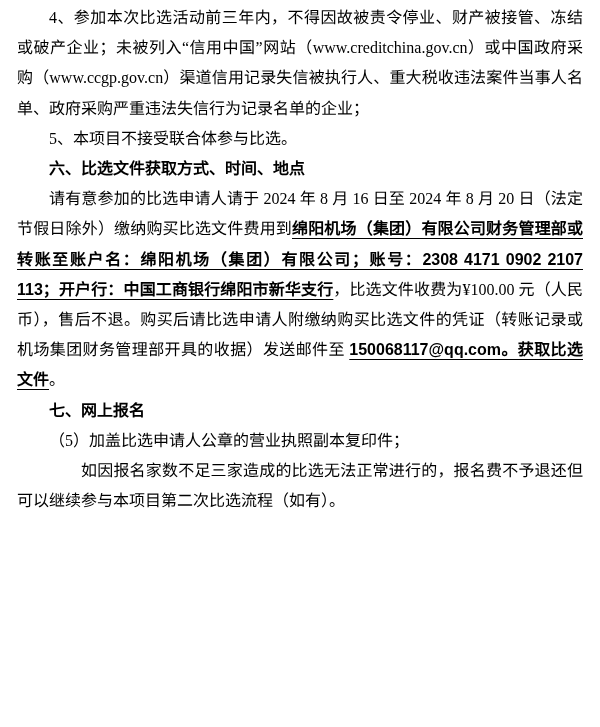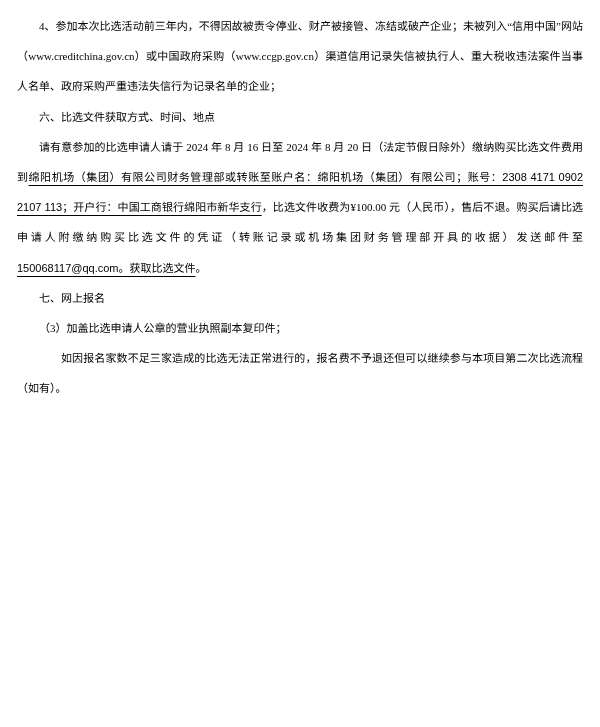--- a/index.html
+++ b/index.html
@@ -7,54 +7,55 @@
     padding: 0;
     width: 600px;
     height: 727px;
     background: #ffffff;
     overflow: hidden;
   }
   .page {
     box-sizing: border-box;
     width: 600px;
     height: 553px;
-    padding: 11px 17px 0 17px;
+    padding: 3px 17px 0 17px;
     font-family: "Liberation Serif", "DejaVu Serif", serif;
-    font-size: 11px;
+    font-size: 16px;
     line-height: 30.2px;
     color: #000000;
     text-align: justify;
     text-justify: inter-character;
   }
   .page p {
     margin: 0;
     padding: 0;
   }
   p.body { text-indent: 2em; }
   p.body-deep { text-indent: 4em; }
   p.heading {
     text-indent: 2em;
     font-weight: 700;
     font-family: "Liberation Sans", "DejaVu Sans", sans-serif;
     text-align: left;
   }
   span.b {
-    font-weight: 400;
+    font-weight: 700;
     font-family: "Liberation Sans", "DejaVu Sans", sans-serif;
   }
   span.u {
     text-decoration: underline;
     text-underline-offset: 4px;
   }
 </style>
 </head>
 <body>
 
 <div class="page">
   <div>
       <p class="body"><span>4、参加本次比选活动前三年内，不得因故被责令停业、财产被接管、冻结或破产企业；未被列入“信用中国”网站（www.creditchina.gov.cn）或中国政府采购（www.ccgp.gov.cn）渠道信用记录失信被执行人、重大税收违法案件当事人名单、政府采购严重违法失信行为记录名单的企业；</span></p>
+      <p class="body"><span>5、本项目不接受联合体参与比选。</span></p>
       <p class="heading"><span class="b">六、比选文件获取方式、时间、地点</span></p>
       <p class="body"><span>请有意参加的比选申请人请于 2024 年 8 月 16 日至 2024 年 8 月 20 日（法定节假日除外）缴纳购买比选文件费用到</span><span class="b u">绵阳机场（集团）有限公司财务管理部或转账至账户名：绵阳机场（集团）有限公司；账号：2308 4171 0902 2107 113；开户行：中国工商银行绵阳市新华支行</span><span>，比选文件收费为¥100.00 元（人民币），售后不退。购买后请比选申请人附缴纳购买比选文件的凭证（转账记录或机场集团财务管理部开具的收据）发送邮件至 </span><span class="b u">150068117@qq.com。获取比选文件</span><span>。</span></p>
       <p class="heading"><span class="b">七、网上报名</span></p>
-      <p class="body"><span>（3）加盖比选申请人公章的营业执照副本复印件；</span></p>
+      <p class="body"><span>（5）加盖比选申请人公章的营业执照副本复印件；</span></p>
       <p class="body-deep"><span>如因报名家数不足三家造成的比选无法正常进行的，报名费不予退还但可以继续参与本项目第二次比选流程（如有）。</span></p>
     </div>
 </div>
 
 </body></html>

